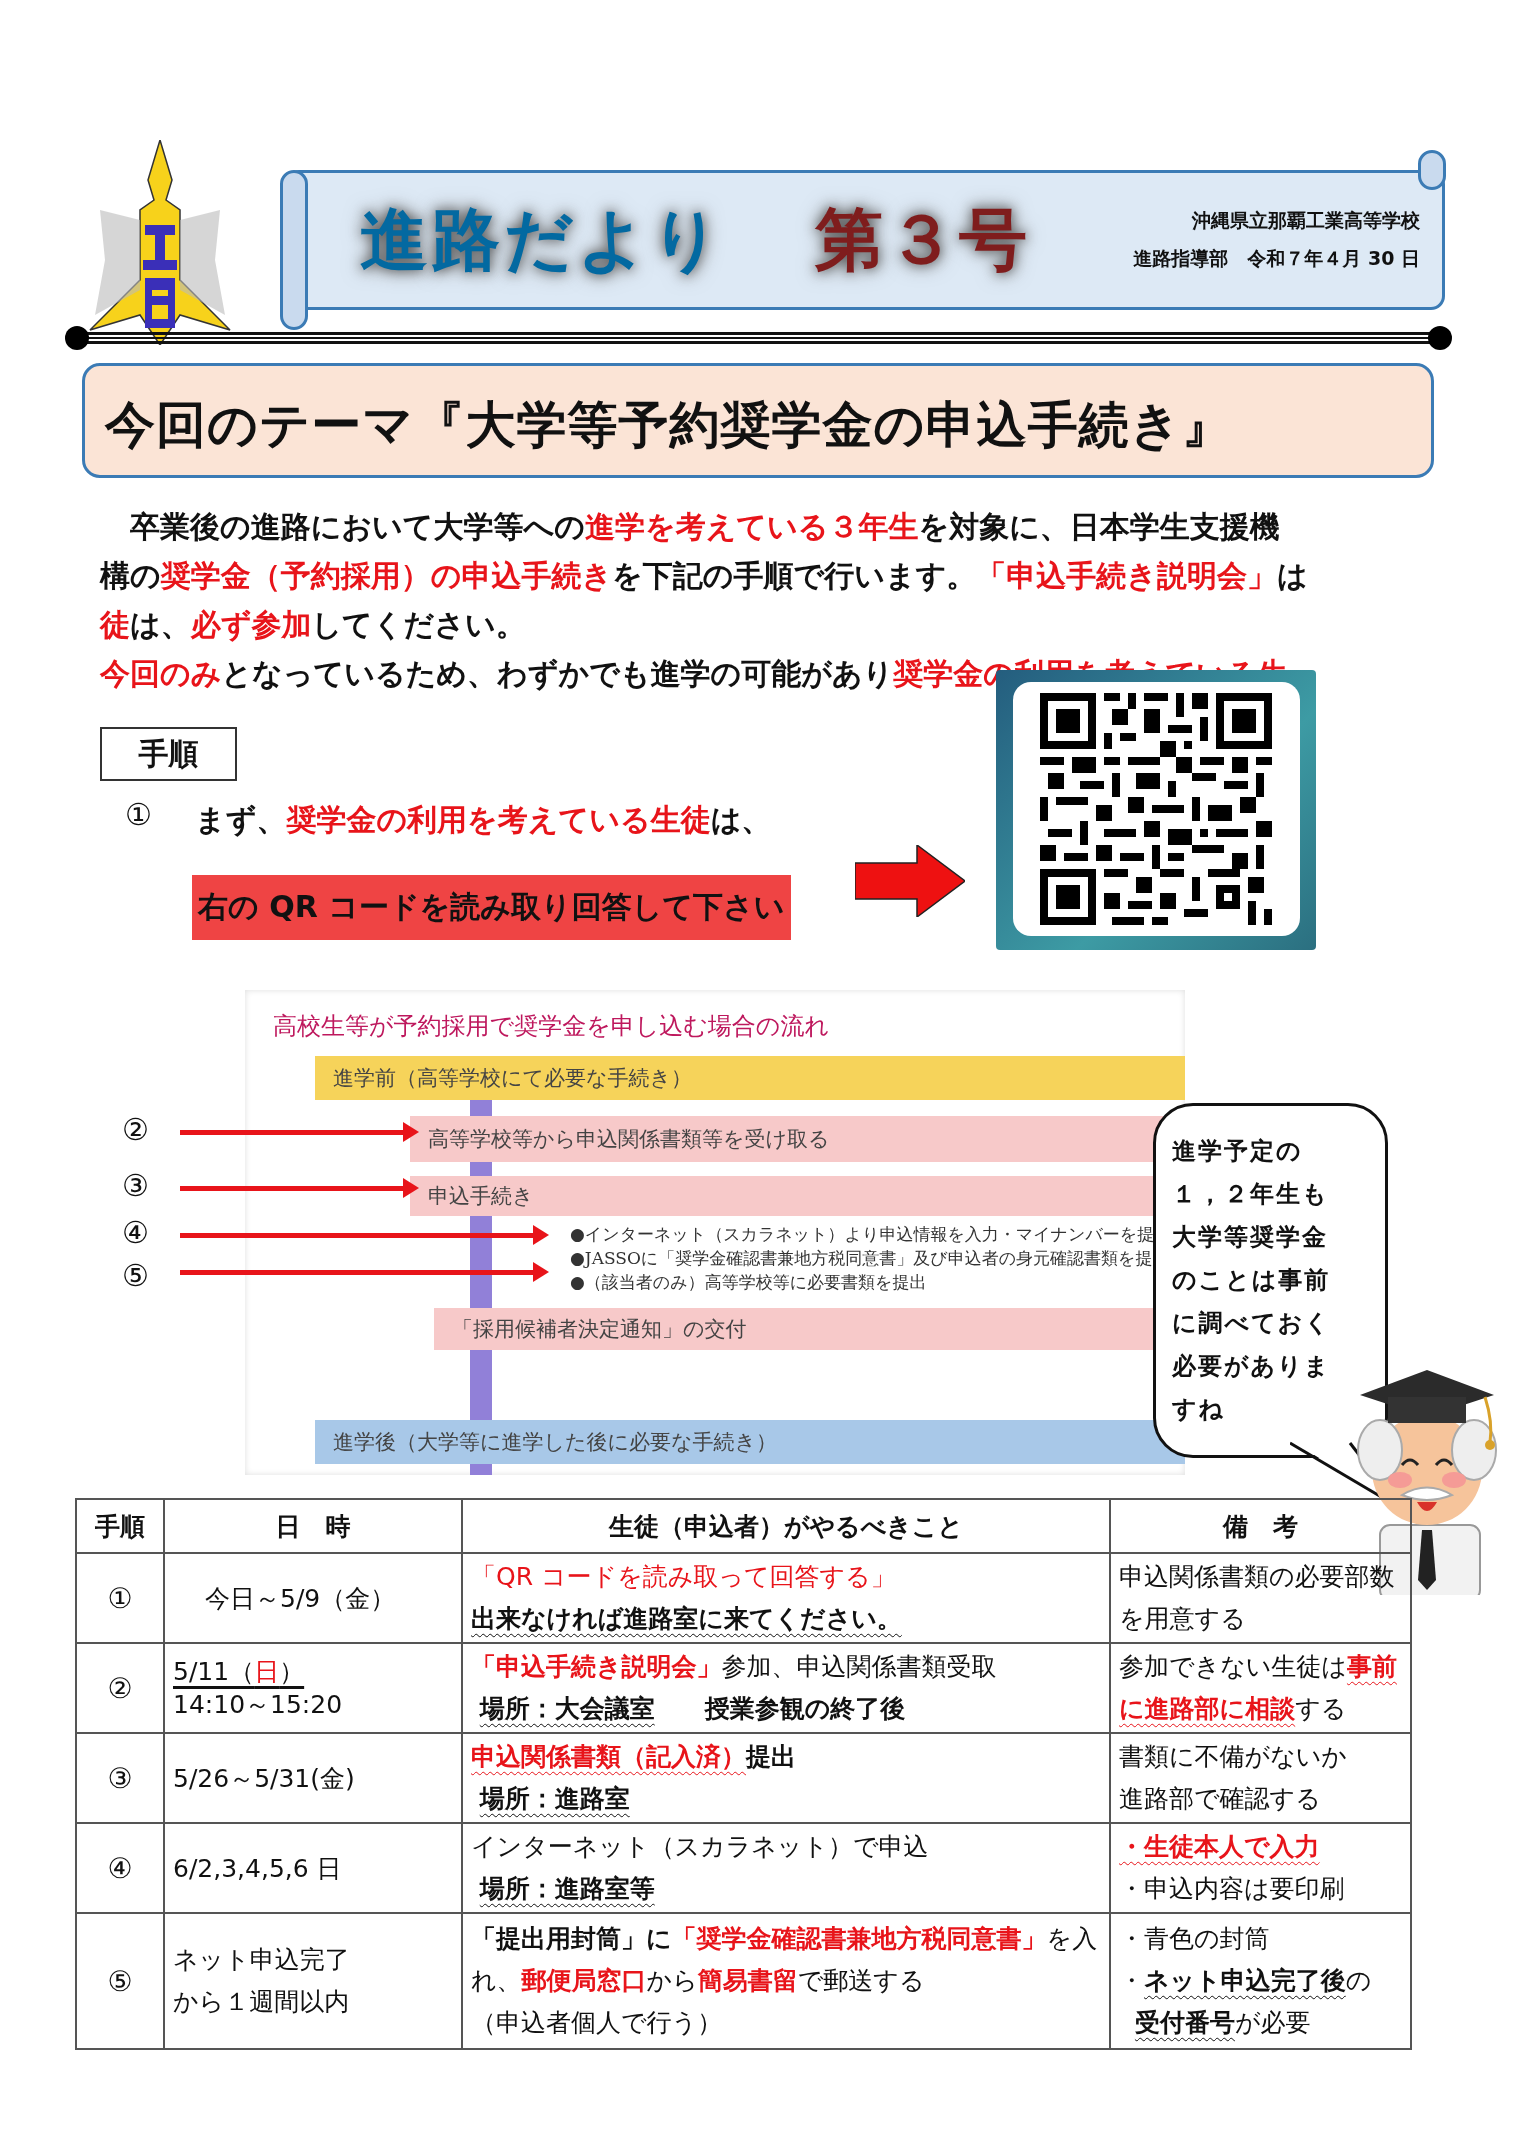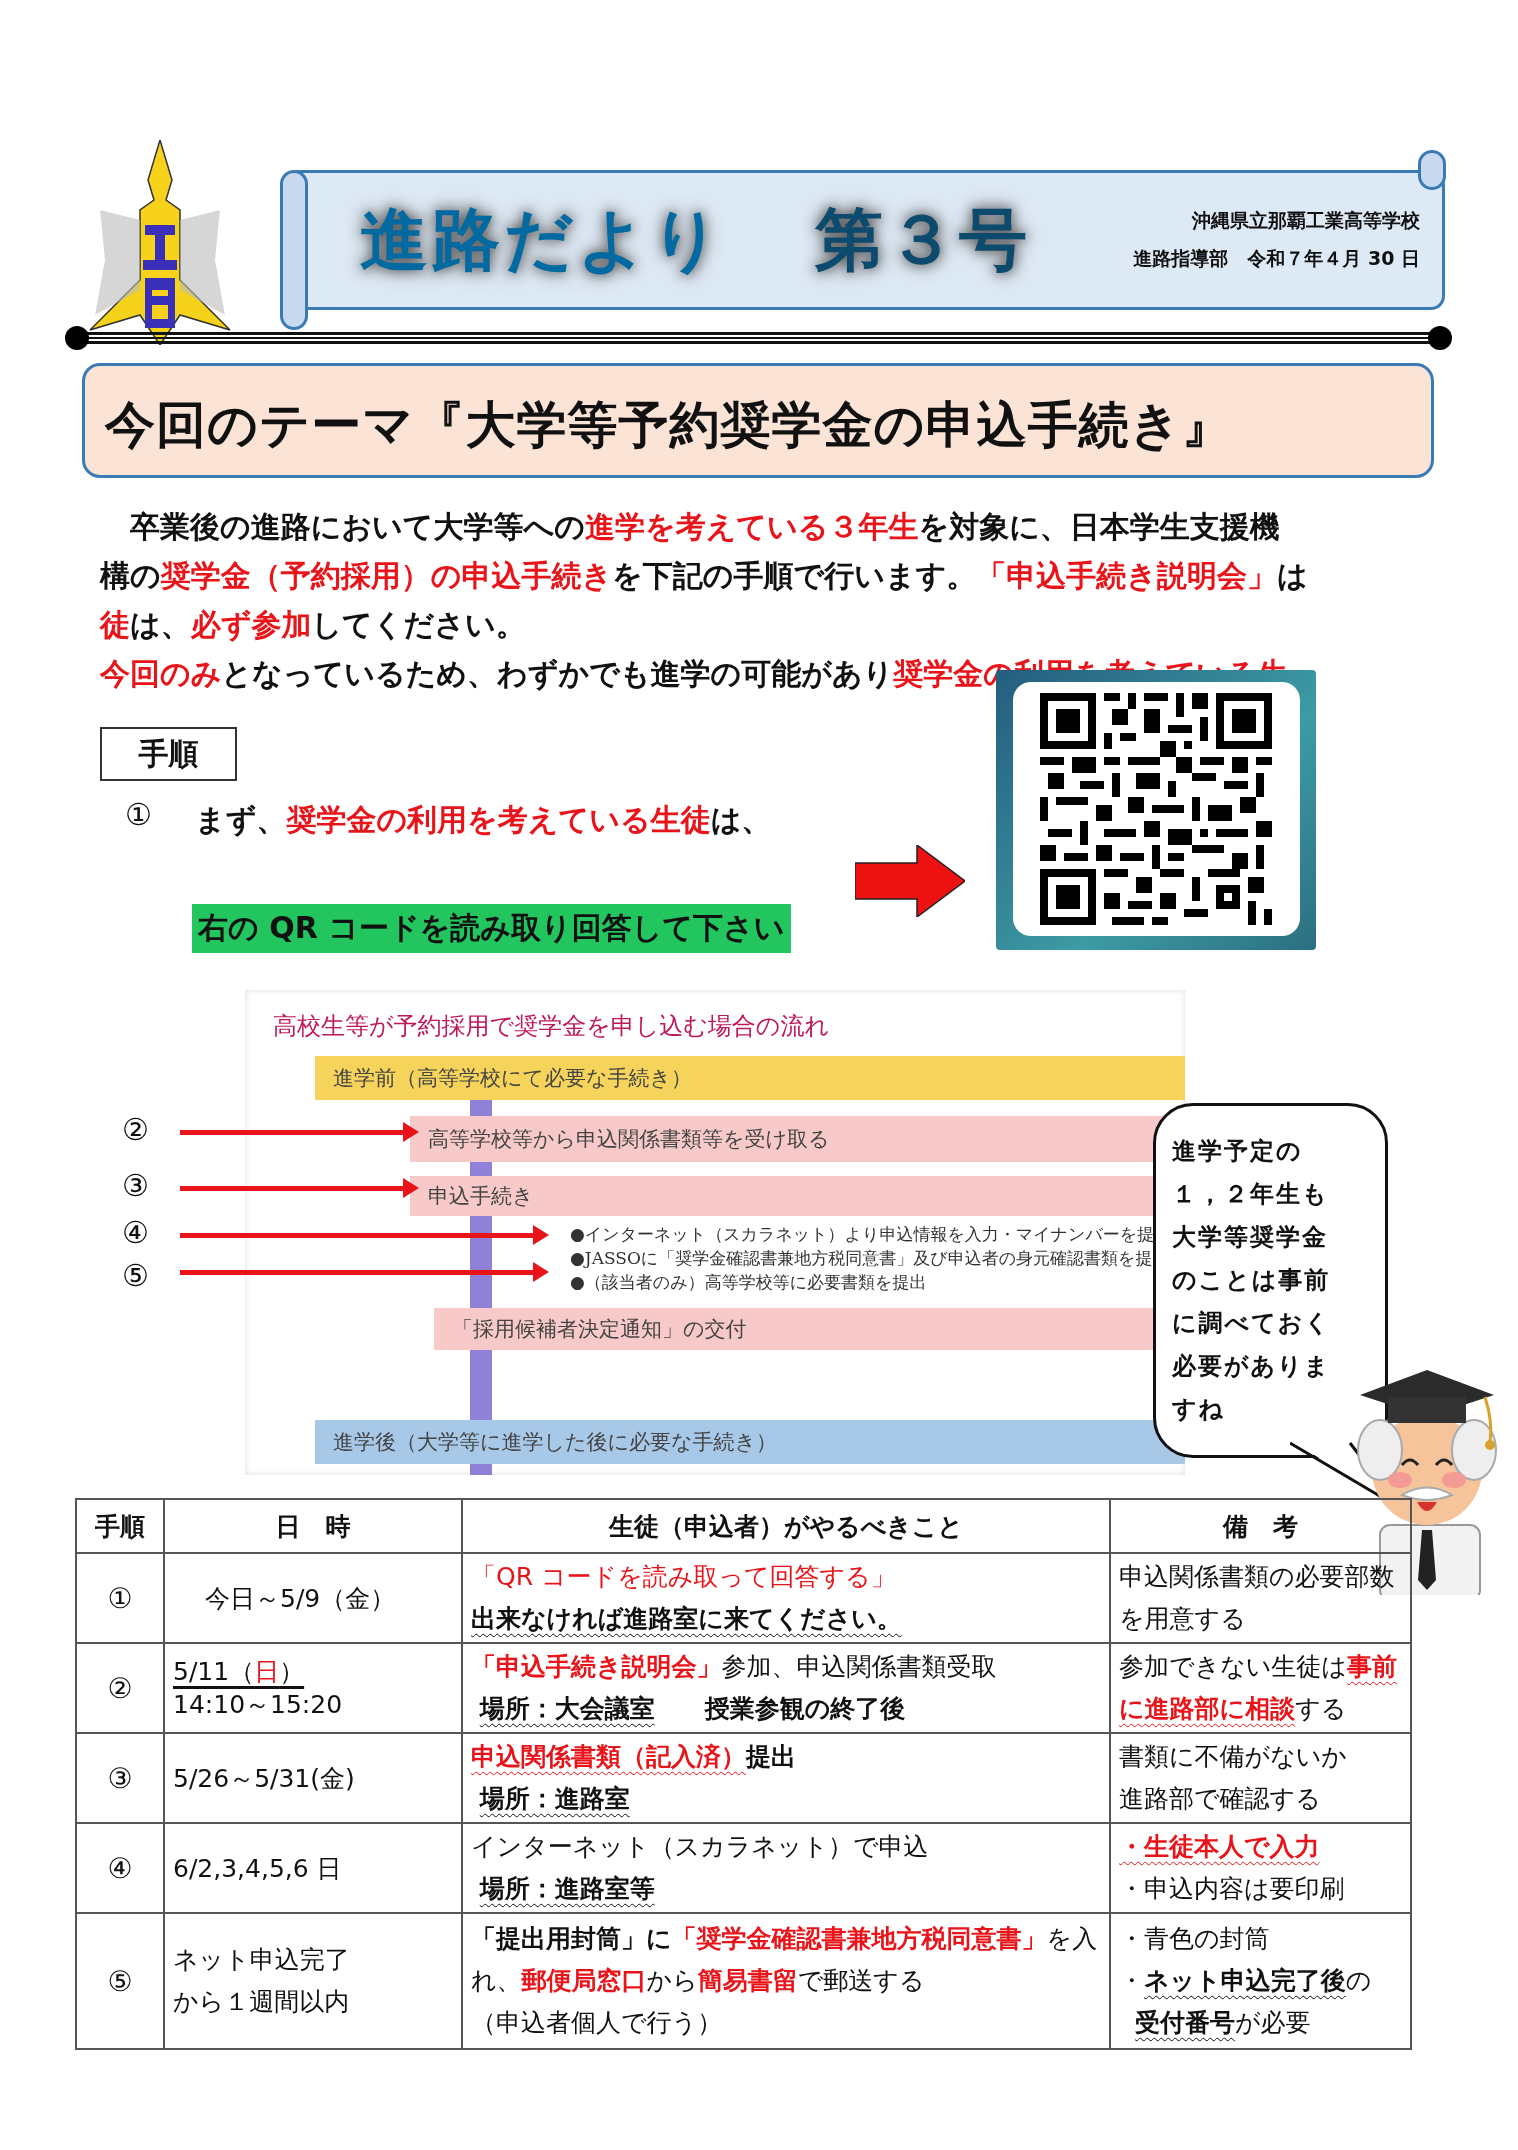--- a/index.html
+++ b/index.html
@@ -13,21 +13,21 @@
   #logo { left:80px; top:140px; width:160px; height:205px; }
   #banner { left:285px; top:170px; width:1160px; height:140px;
             background:#dde9f5; border:3px solid #3b7bb5; border-radius:14px; box-sizing:border-box; }
   #banner-curl-l { left:280px; top:170px; width:28px; height:160px; border:3px solid #3b7bb5;
                    border-radius:14px; background:#c9daee; box-sizing:border-box; }
   #banner-curl-r { left:1418px; top:150px; width:28px; height:40px; border:3px solid #3b7bb5;
                    border-radius:14px; background:#c9daee; box-sizing:border-box; }
   #title-main { left:360px; top:195px; font-size:68px; font-weight:bold; letter-spacing:4px;
                 text-shadow:0 0 12px #555, 0 0 20px #777; color:#0369a1; }
   #title-issue { left:815px; top:195px; font-size:68px; font-weight:bold; letter-spacing:4px;
-                 text-shadow:0 0 12px #555, 0 0 20px #777; color:#0c4a6e; }
+                 text-shadow:0 0 12px #555, 0 0 20px #777; color:#7f1d1d; }
   #school-name { left:1100px; top:208px; width:320px; text-align:right; font-size:19px; font-weight:bold; }
   #dept-date { left:1050px; top:246px; width:370px; text-align:right; font-size:19px; font-weight:bold; }
   #rule-top { left:75px; top:332px; width:1365px; height:12px;
               border-top:3px solid #111; border-bottom:3px solid #111; box-sizing:border-box; }
   #rule-top::after { content:""; position:absolute; left:0; right:0; top:2px; height:2px; background:#111; }
   #rule-dot-l { left:65px; top:326px; width:24px; height:24px; border-radius:50%; background:#000; }
   #rule-dot-r { left:1428px; top:326px; width:24px; height:24px; border-radius:50%; background:#000; }
 
   
   #theme-box { left:82px; top:363px; width:1352px; height:115px; background:#fbe4d6;
@@ -36,21 +36,21 @@
 
   
   #intro { left:100px; top:502px; width:1330px; font-size:30px; font-weight:bold; line-height:49px; }
   #intro p { margin:0; }
 
   
   #proc-label { left:100px; top:727px; width:137px; height:54px; border:2px solid #333;
                 box-sizing:border-box; font-size:30px; text-align:center; line-height:50px; font-weight:bold; }
   #step1-num { left:125px; top:797px; font-size:30px; }
   #step1-text { left:195px; top:800px; font-size:30px; font-weight:bold; }
-  #step1-qr-text { left:192px; top:904px; padding:4px 6px; background:#22c55e; font-size:30px; font-weight:bold; }
+  #step1-qr-text { left:192px; top:875px; padding:12px 6px; background:#ef4444; font-size:30px; font-weight:bold; }
   #arrow-red { left:855px; top:845px; width:110px; height:72px; }
 
   
   #qr-frame { left:996px; top:670px; width:320px; height:280px; border-radius:4px;
               background:linear-gradient(135deg,#245d7e,#3d9ba4 60%,#2b6f80); }
   #qr-inner { left:1013px; top:682px; width:287px; height:254px; background:#fff; border-radius:18px; }
   #qr-svg { left:1025px; top:693px; width:262px; height:232px; }
 
   
   #flow { left:245px; top:990px; width:940px; height:485px; background:#fff;

